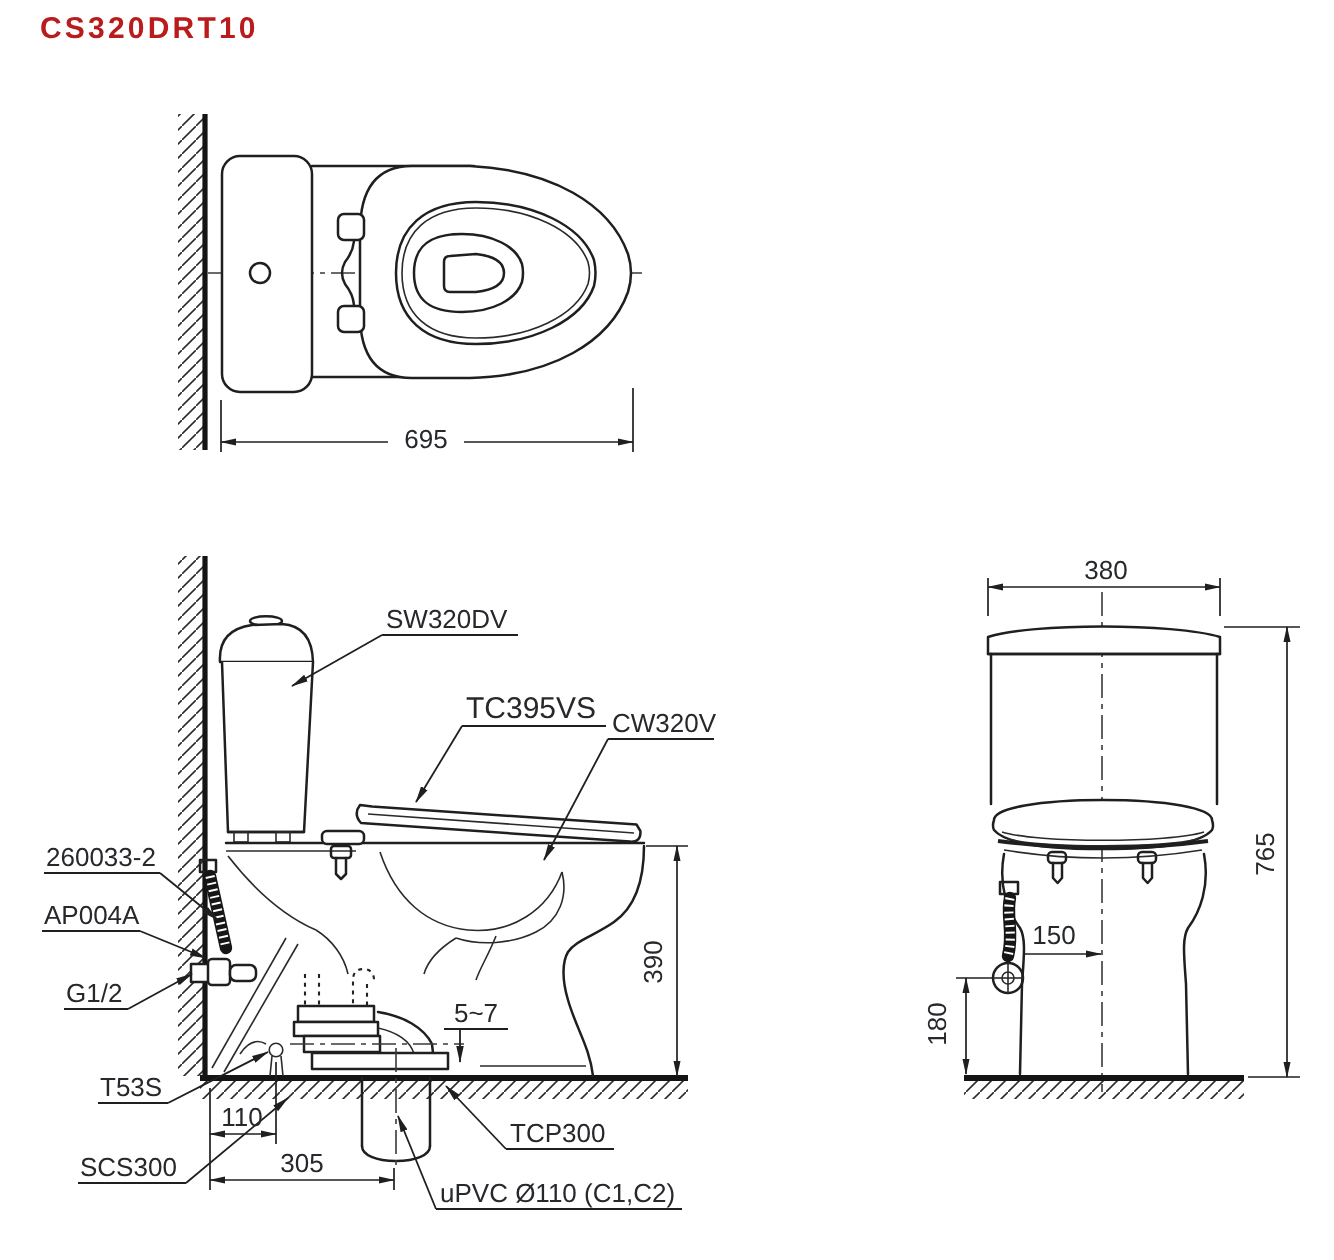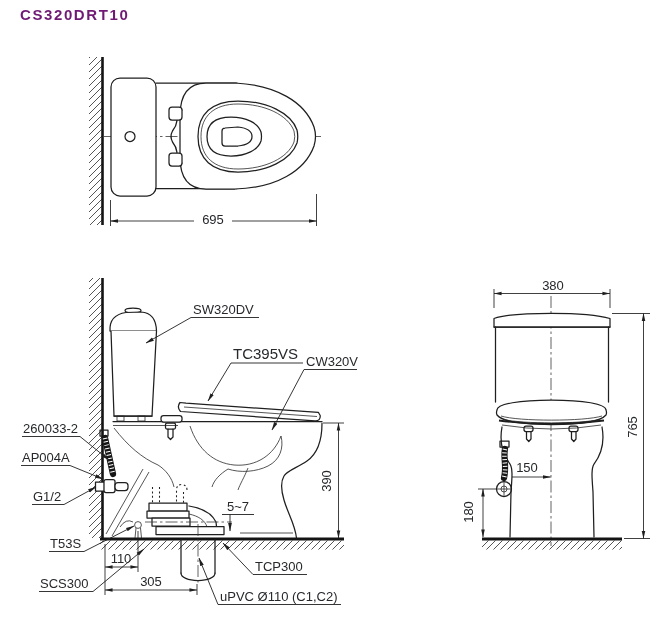--- a/index.html
+++ b/index.html
@@ -1,19 +1,19 @@
 <!DOCTYPE html>
 <html><head>
 <meta charset="utf-8">
 <style>
   html,body{margin:0;padding:0;background:#ffffff;}
   #stage{position:relative;width:667px;height:630px;background:#ffffff;overflow:hidden;
          font-family:"Liberation Sans", sans-serif;}
   #drawing-title{position:absolute;left:20px;top:6px;font-size:15px;font-weight:bold;
-         letter-spacing:1.6px;color:#701a75;}
+         letter-spacing:1.6px;color:#b91c1c;}
   svg{position:absolute;left:0;top:0;}
   svg text{font-family:"Liberation Sans", sans-serif;fill:#26282b;}
   .lbl{font-size:13px;}
   .lbl-big{font-size:15px;}
   .dim{font-size:13px;}
   .geo{fill:none;stroke:#1f1f1f;stroke-width:1.25;stroke-linecap:round;stroke-linejoin:round;}
   .geo-thin{fill:none;stroke:#2a2a2a;stroke-width:0.8;}
   .geo-fill{fill:#ffffff;stroke:#1f1f1f;stroke-width:1.25;stroke-linejoin:round;}
   .thick{stroke:#141414;stroke-width:3;fill:none;}
   .wallline{stroke:#141414;stroke-width:2.6;fill:none;}

